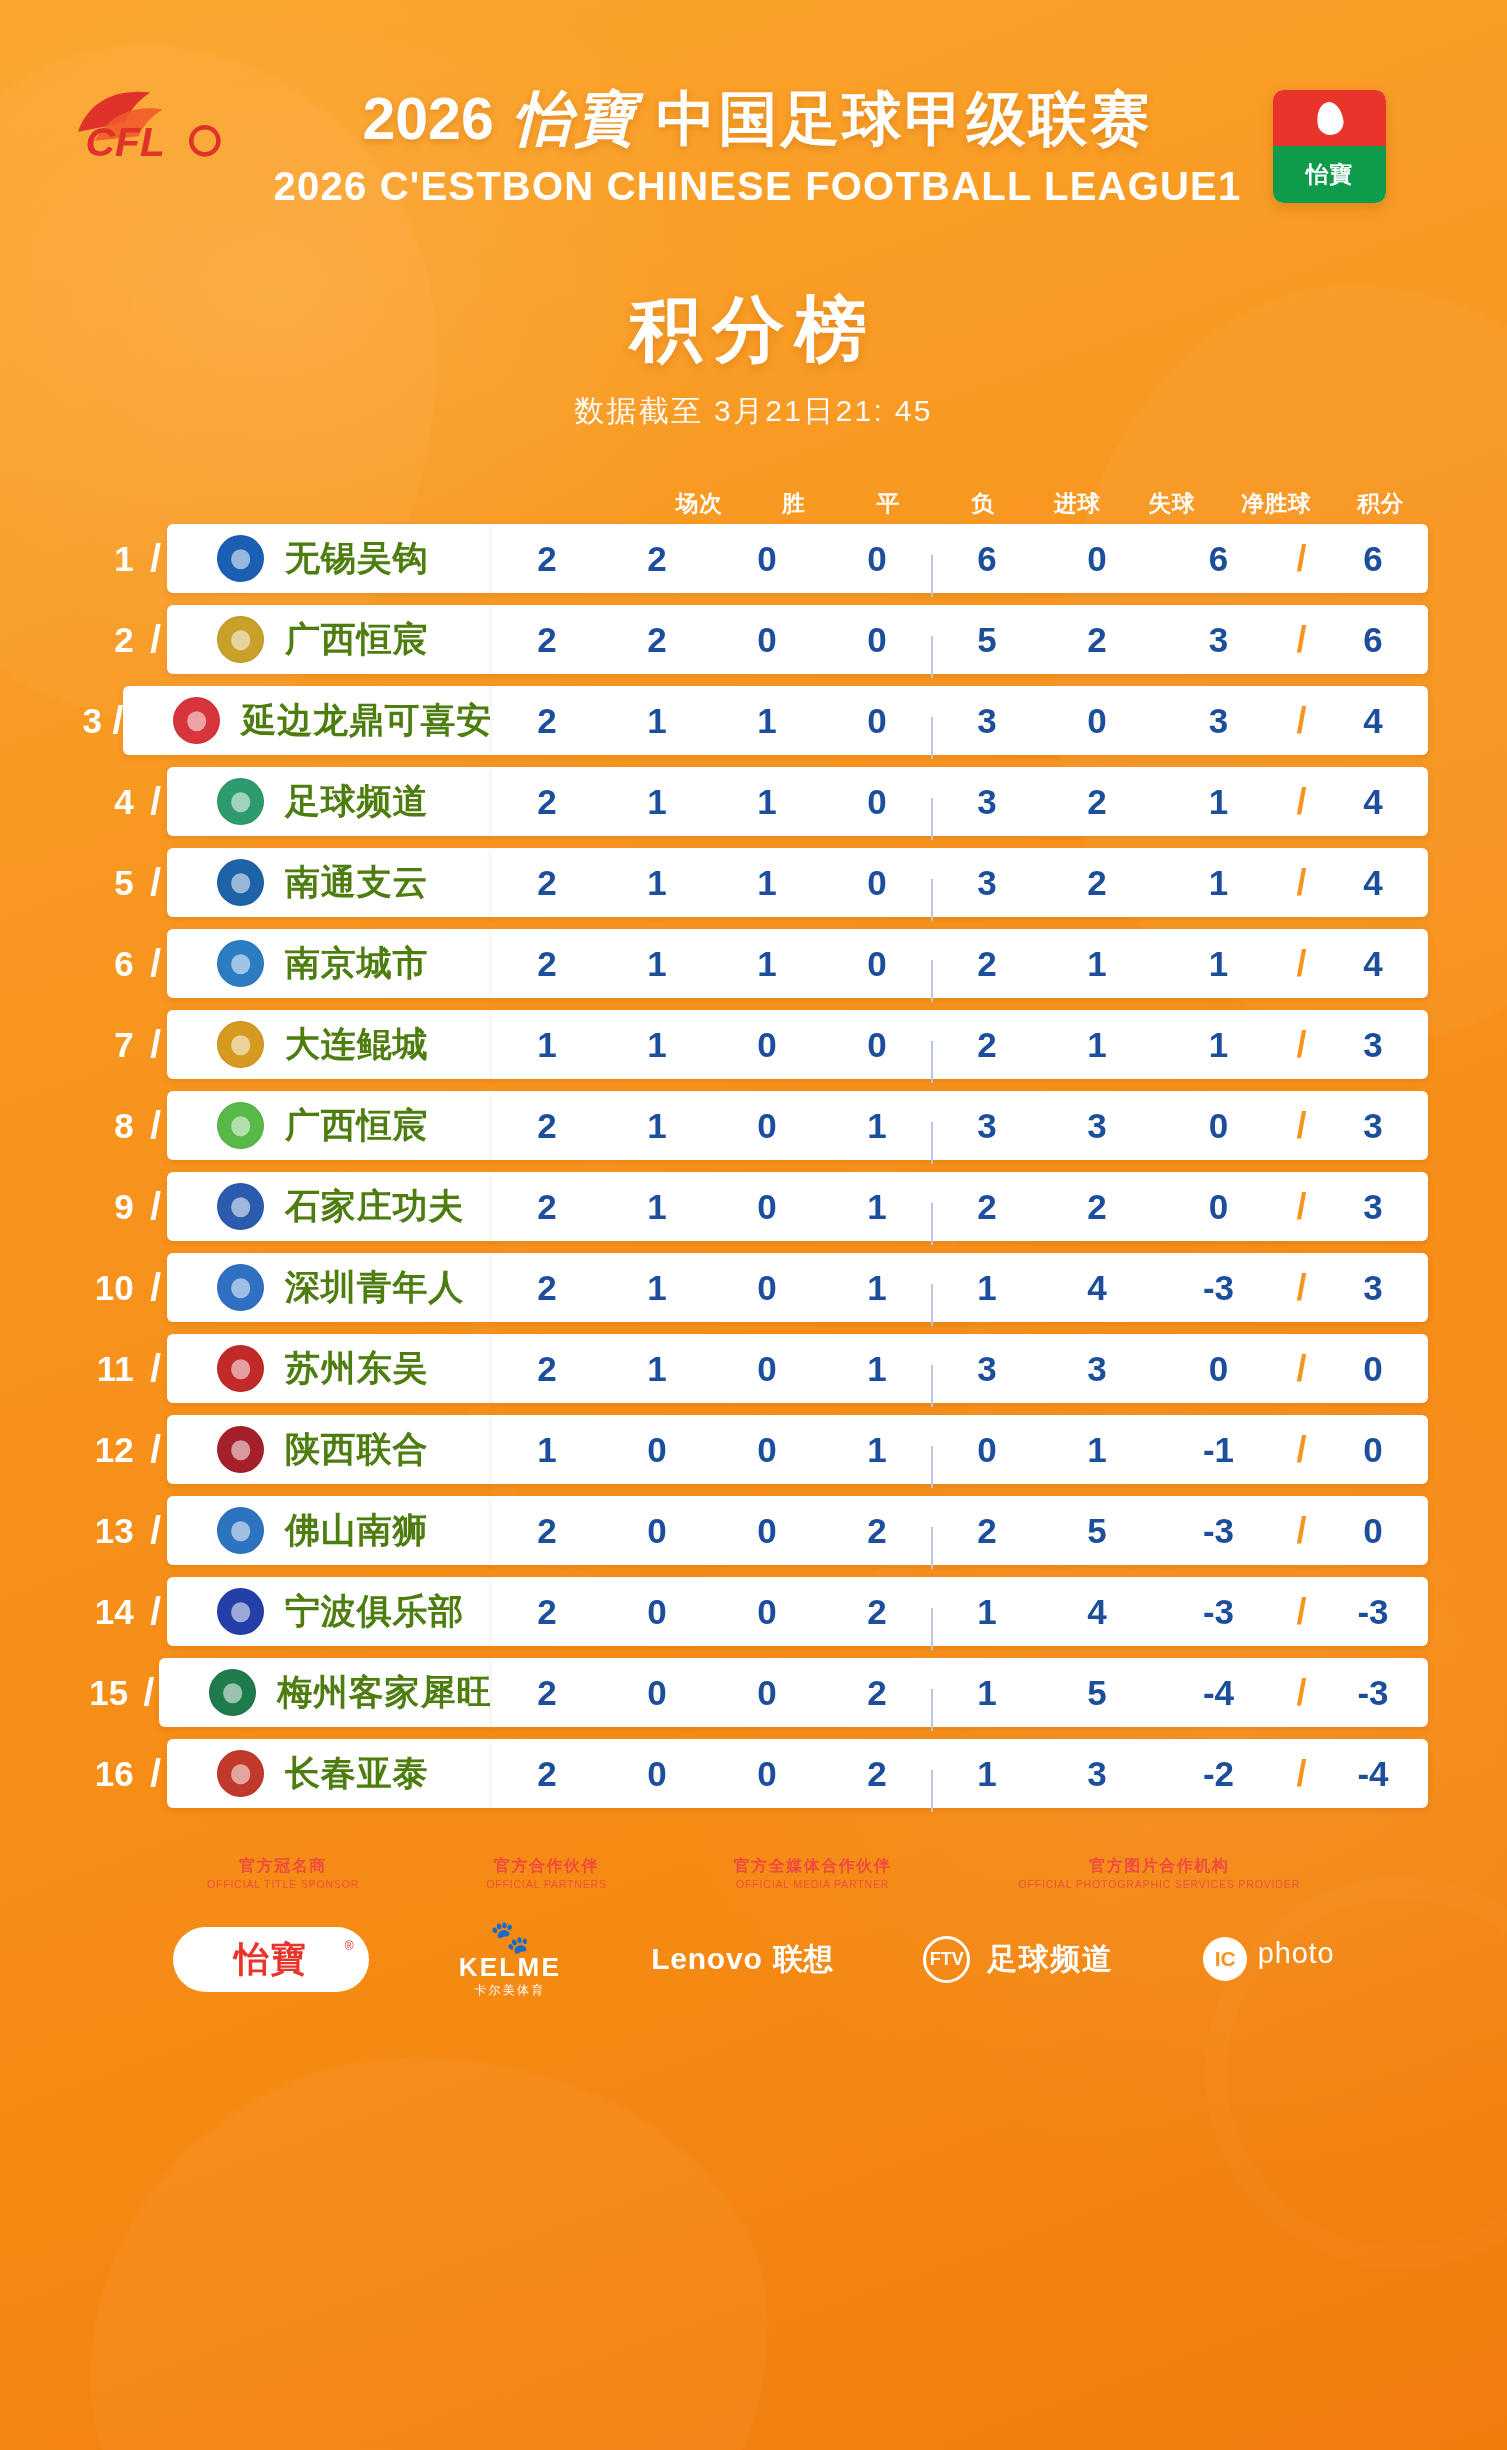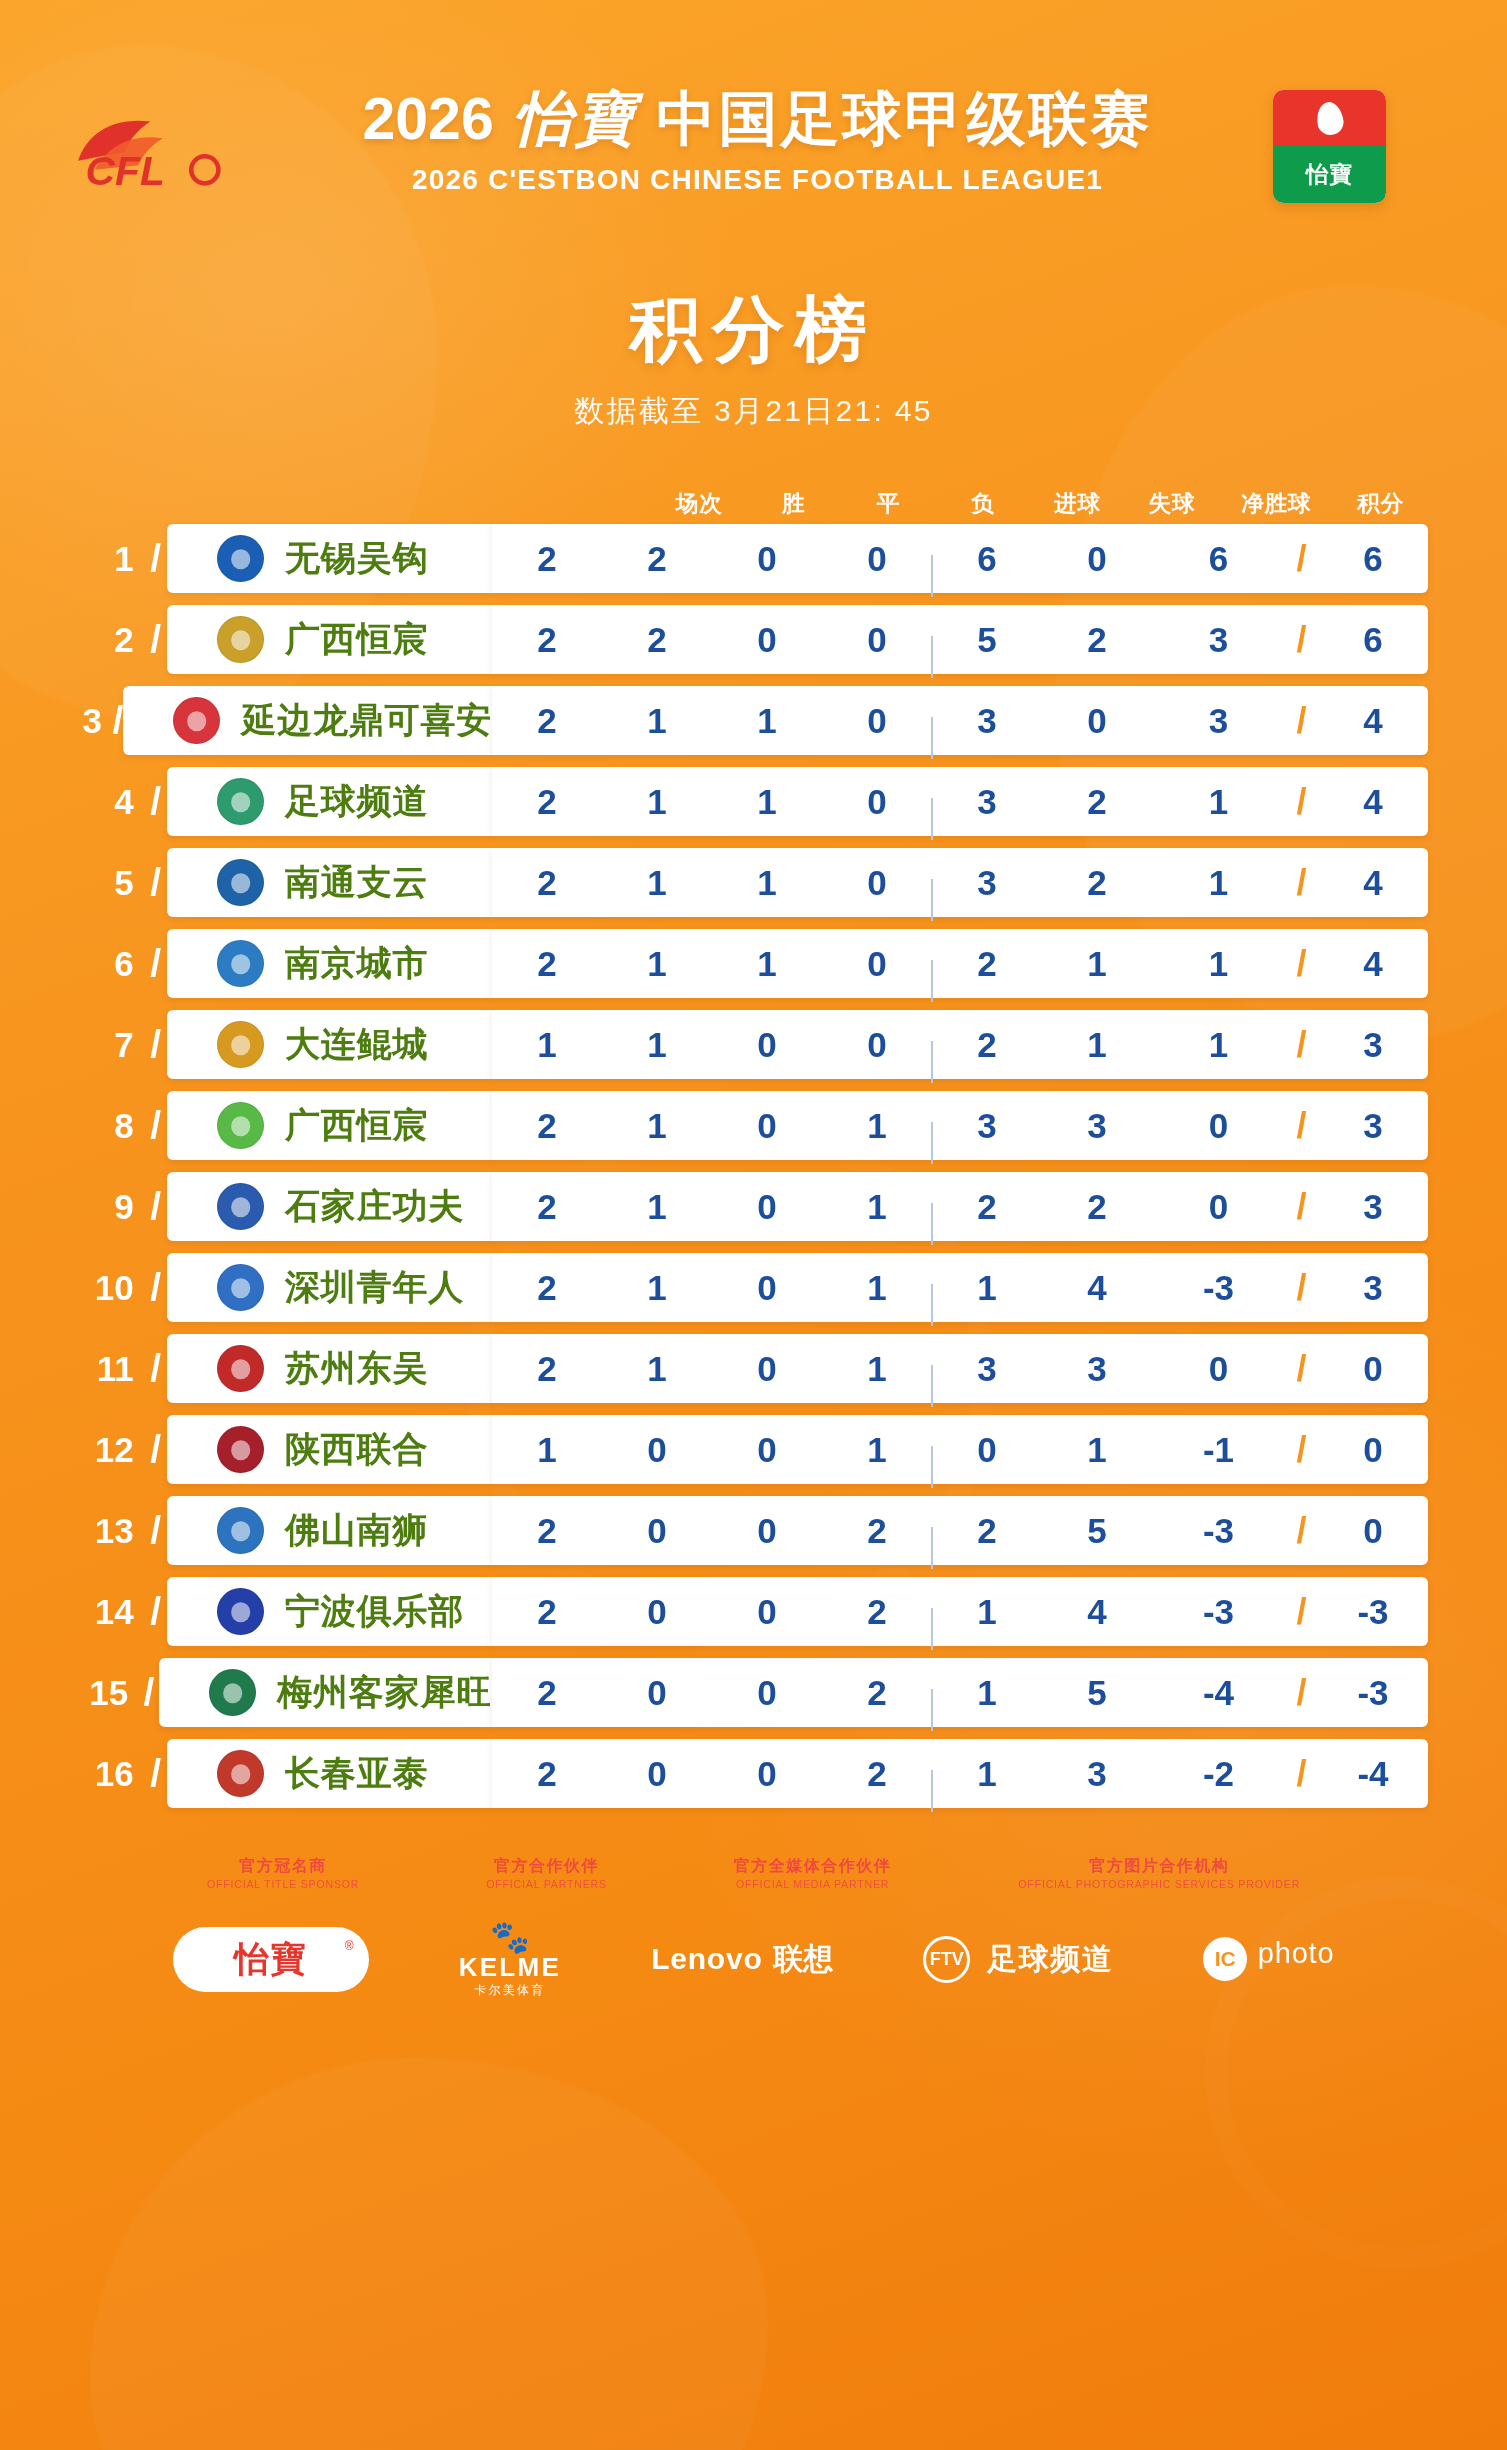--- a/index.html
+++ b/index.html
@@ -34,41 +34,41 @@
   .page { position: relative; z-index: 2; width: 1507px; height: 2450px; }
 
   
   .header {
     position: relative;
     height: 249px;
     padding: 0 53px;
   }
   .cfl-logo {
     position: absolute;
-    left: 72px; top: 111px;
+    left: 72px; top: 82px;
     width: 166px; height: 83px;
   }
   .title-block {
     position: absolute;
     left: 8px; right: 0; top: 90px;
     text-align: center;
   }
   .title-cn {
     font-size: 59px;
     font-weight: bold;
     color: #ffffff;
     letter-spacing: 3px;
     line-height: 1;
     text-shadow: 0 3px 7.5px rgba(160,70,0,0.25);
   }
   .title-cn .yr { letter-spacing: 0; }
   .title-cn .sponsor { font-style: italic; }
   .title-en {
     margin-top: 16.6px;
-    font-size: 28px;
+    font-size: 40px;
     font-weight: bold;
     color: #ffffff;
     letter-spacing: 1.2px;
     line-height: 1;
   }
   .sponsor-badge {
     position: absolute;
     right: 121px; top: 90px;
     width: 113px; height: 113px;
     border-radius: 10.6px;

